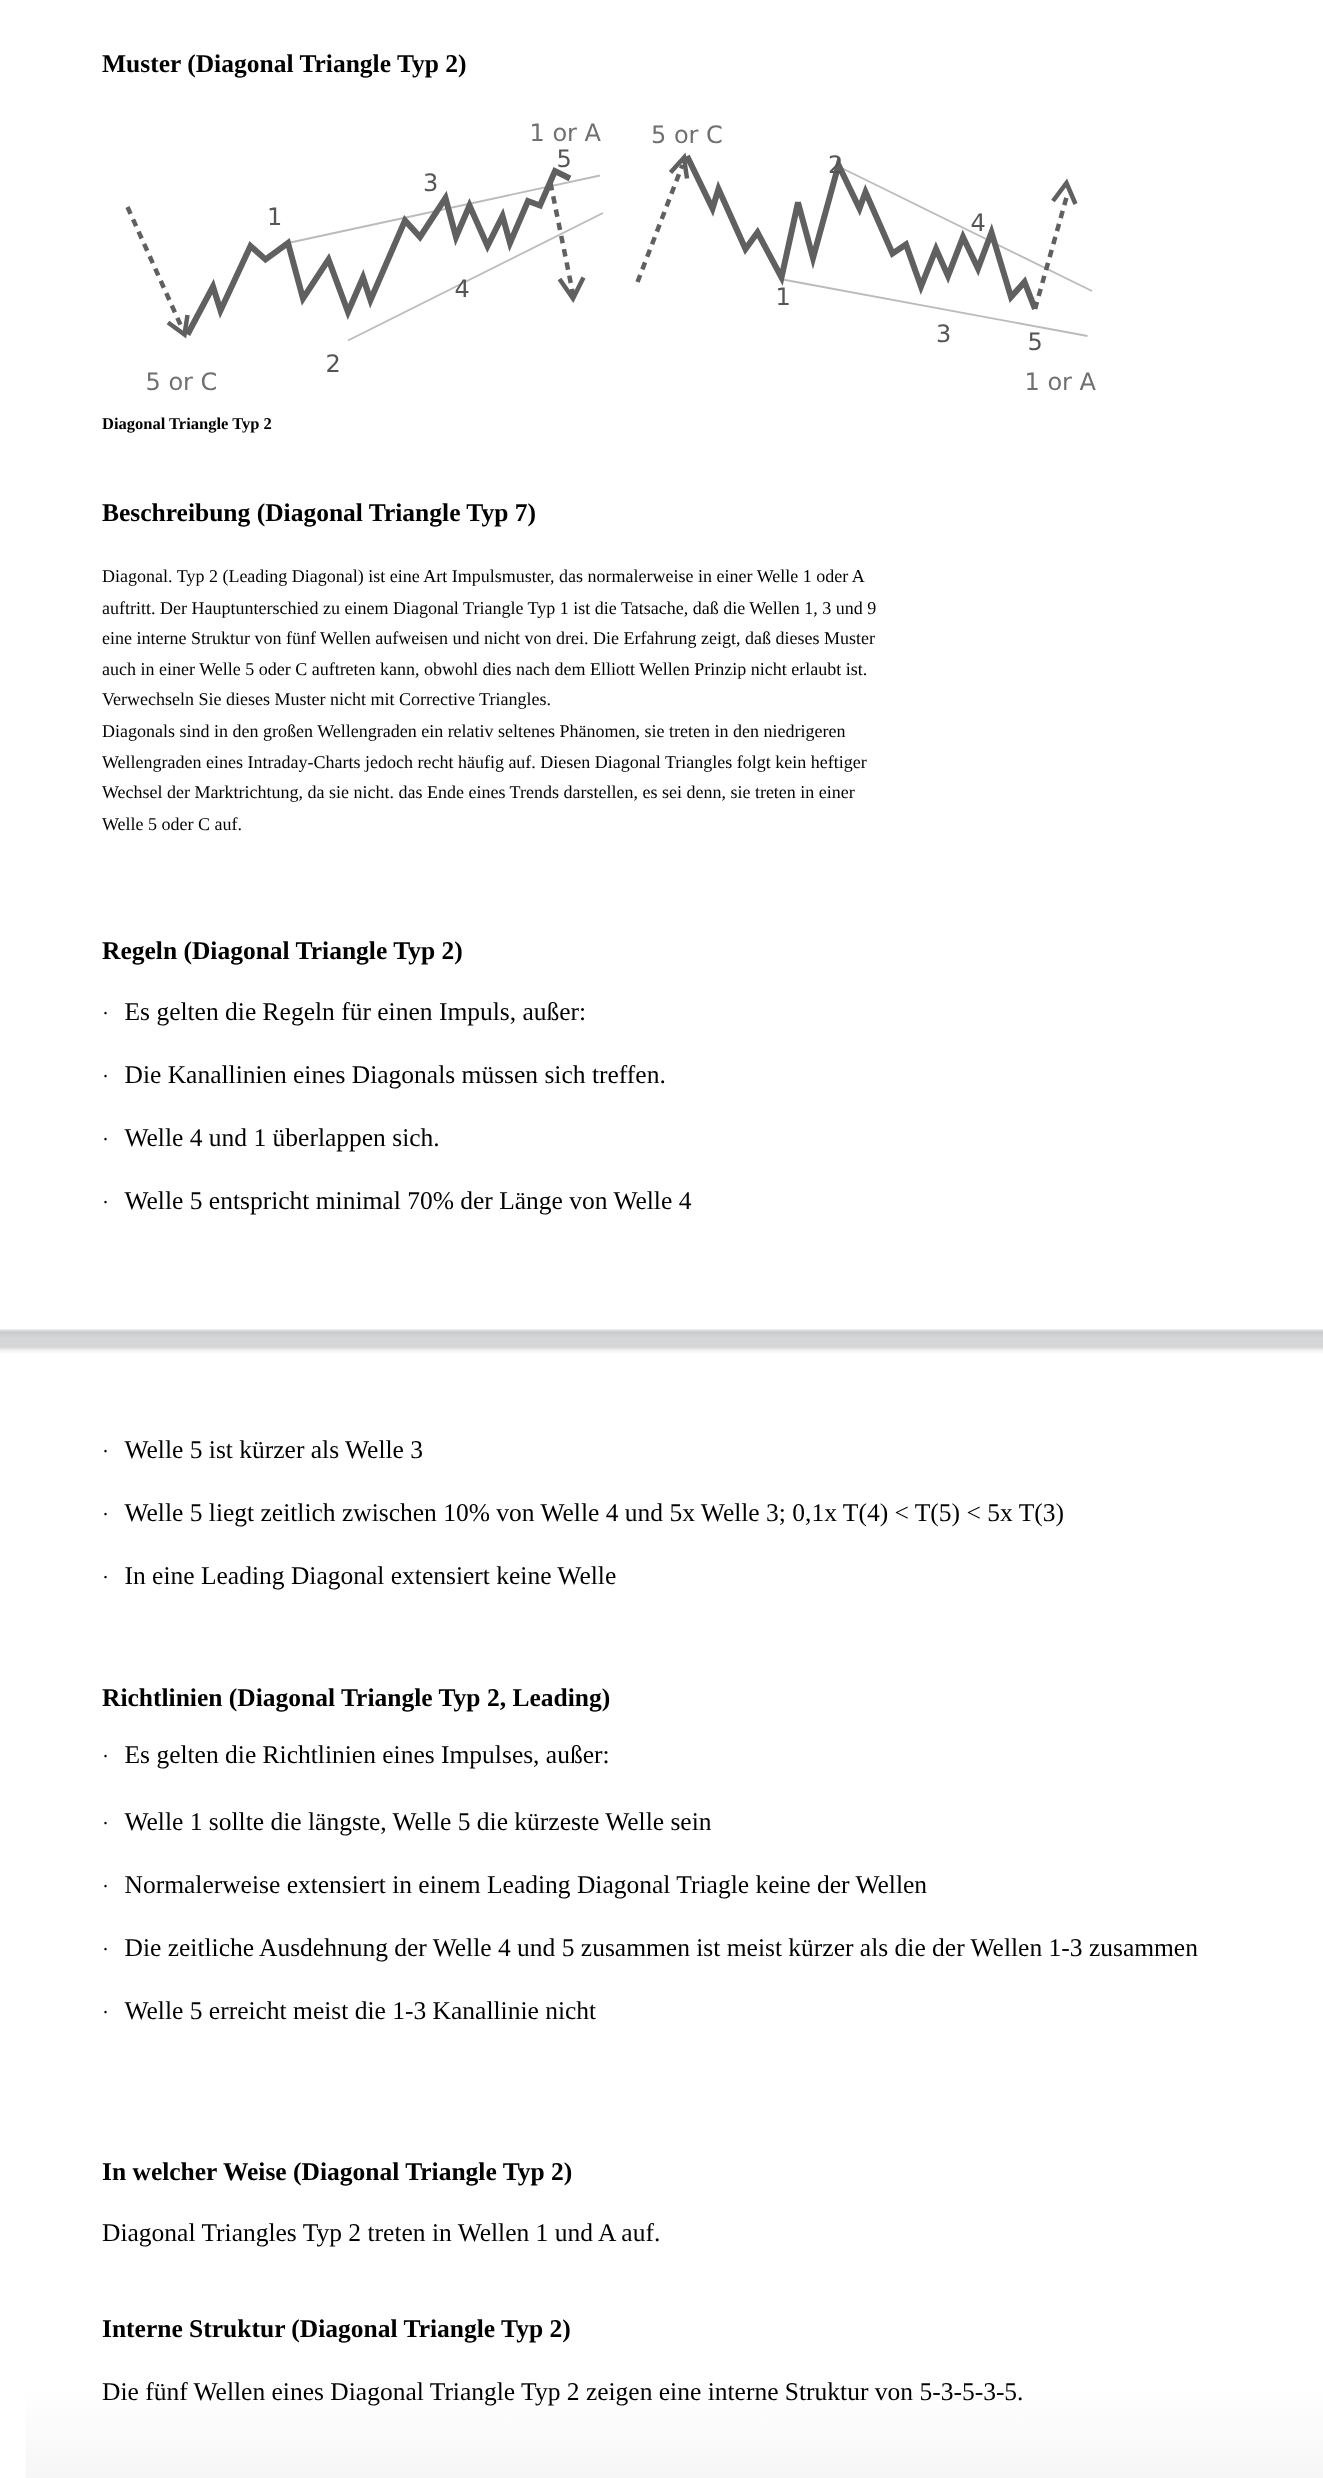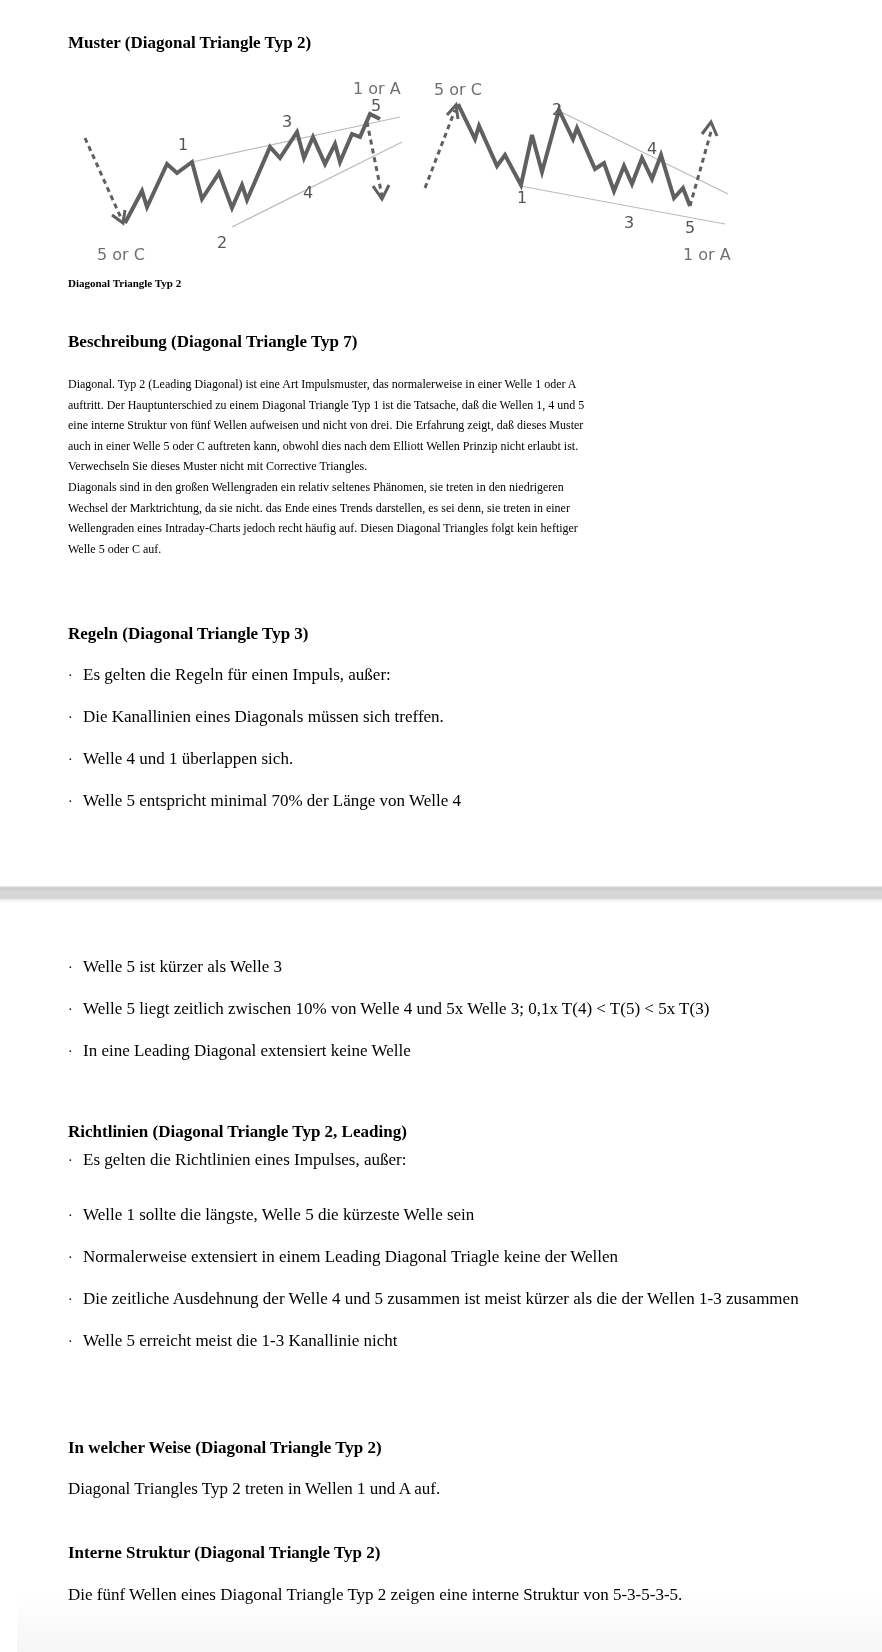--- a/index.html
+++ b/index.html
@@ -67,46 +67,46 @@
       <text class="lbl dark" x="608" y="163">5</text>
       <text class="lbl" x="606" y="190">1 or A</text>
     </g>
   </svg>
 
   <div class="caption">Diagonal Triangle Typ 2</div>
 
   <h2 class="h" style="top:332px">Beschreibung (Diagonal Triangle Typ 7)</h2>
   <div class="para" style="top:374px">
     <div>Diagonal. Typ 2 (Leading Diagonal) ist eine Art Impulsmuster, das normalerweise in einer Welle 1 oder A</div>
-    <div>auftritt. Der Hauptunterschied zu einem Diagonal Triangle Typ 1 ist die Tatsache, daß die Wellen 1, 4 und 5</div>
+    <div>auftritt. Der Hauptunterschied zu einem Diagonal Triangle Typ 1 ist die Tatsache, daß die Wellen 1, 3 und 9</div>
     <div>eine interne Struktur von fünf Wellen aufweisen und nicht von drei. Die Erfahrung zeigt, daß dieses Muster</div>
     <div>auch in einer Welle 5 oder C auftreten kann, obwohl dies nach dem Elliott Wellen Prinzip nicht erlaubt ist.</div>
     <div>Verwechseln Sie dieses Muster nicht mit Corrective Triangles.</div>
     <div>Diagonals sind in den großen Wellengraden ein relativ seltenes Phänomen, sie treten in den niedrigeren</div>
+    <div>Wellengraden eines Intraday-Charts jedoch recht häufig auf. Diesen Diagonal Triangles folgt kein heftiger</div>
     <div>Wechsel der Marktrichtung, da sie nicht. das Ende eines Trends darstellen, es sei denn, sie treten in einer</div>
-    <div>Wellengraden eines Intraday-Charts jedoch recht häufig auf. Diesen Diagonal Triangles folgt kein heftiger</div>
     <div>Welle 5 oder C auf.</div>
   </div>
 
-  <h2 class="h" style="top:624px">Regeln (Diagonal Triangle Typ 3)</h2>
+  <h2 class="h" style="top:624px">Regeln (Diagonal Triangle Typ 2)</h2>
   <div class="bullet" style="top:665px"><span class="dot">·</span><span>Es gelten die Regeln für einen Impuls, außer:</span></div>
   <div class="bullet" style="top:707px"><span class="dot">·</span><span>Die Kanallinien eines Diagonals müssen sich treffen.</span></div>
   <div class="bullet" style="top:749px"><span class="dot">·</span><span>Welle 4 und 1 überlappen sich.</span></div>
   <div class="bullet" style="top:791px"><span class="dot">·</span><span>Welle 5 entspricht minimal 70% der Länge von Welle 4</span></div>
 </div>
 
 <div class="page-gap"></div>
 
 <div class="page" id="page2">
   <div class="bullet" style="top:55px"><span class="dot">·</span><span>Welle 5 ist kürzer als Welle 3</span></div>
   <div class="bullet" style="top:97px"><span class="dot">·</span><span>Welle 5 liegt zeitlich zwischen 10% von Welle 4 und 5x Welle 3; 0,1x T(4) &lt; T(5) &lt; 5x T(3)</span></div>
   <div class="bullet" style="top:139px"><span class="dot">·</span><span>In eine Leading Diagonal extensiert keine Welle</span></div>
 
   <h2 class="h" style="top:220px">Richtlinien (Diagonal Triangle Typ 2, Leading)</h2>
-  <div class="bullet" style="top:248px"><span class="dot">·</span><span>Es gelten die Richtlinien eines Impulses, außer:</span></div>
+  <div class="bullet" style="top:258px"><span class="dot">·</span><span>Es gelten die Richtlinien eines Impulses, außer:</span></div>
   <div class="bullet" style="top:303px"><span class="dot">·</span><span>Welle 1 sollte die längste, Welle 5 die kürzeste Welle sein</span></div>
   <div class="bullet" style="top:345px"><span class="dot">·</span><span>Normalerweise extensiert in einem Leading Diagonal Triagle keine der Wellen</span></div>
   <div class="bullet" style="top:387px"><span class="dot">·</span><span>Die zeitliche Ausdehnung der Welle 4 und 5 zusammen ist meist kürzer als die der Wellen 1-3 zusammen</span></div>
   <div class="bullet" style="top:429px"><span class="dot">·</span><span>Welle 5 erreicht meist die 1-3 Kanallinie nicht</span></div>
 
   <h2 class="h" style="top:536px">In welcher Weise (Diagonal Triangle Typ 2)</h2>
   <div class="bullet" style="top:577px">Diagonal Triangles Typ 2 treten in Wellen 1 und A auf.</div>
 
   <h2 class="h" style="top:641px">Interne Struktur (Diagonal Triangle Typ 2)</h2>
   <div class="bullet" style="top:683px">Die fünf Wellen eines Diagonal Triangle Typ 2 zeigen eine interne Struktur von 5-3-5-3-5.</div>

